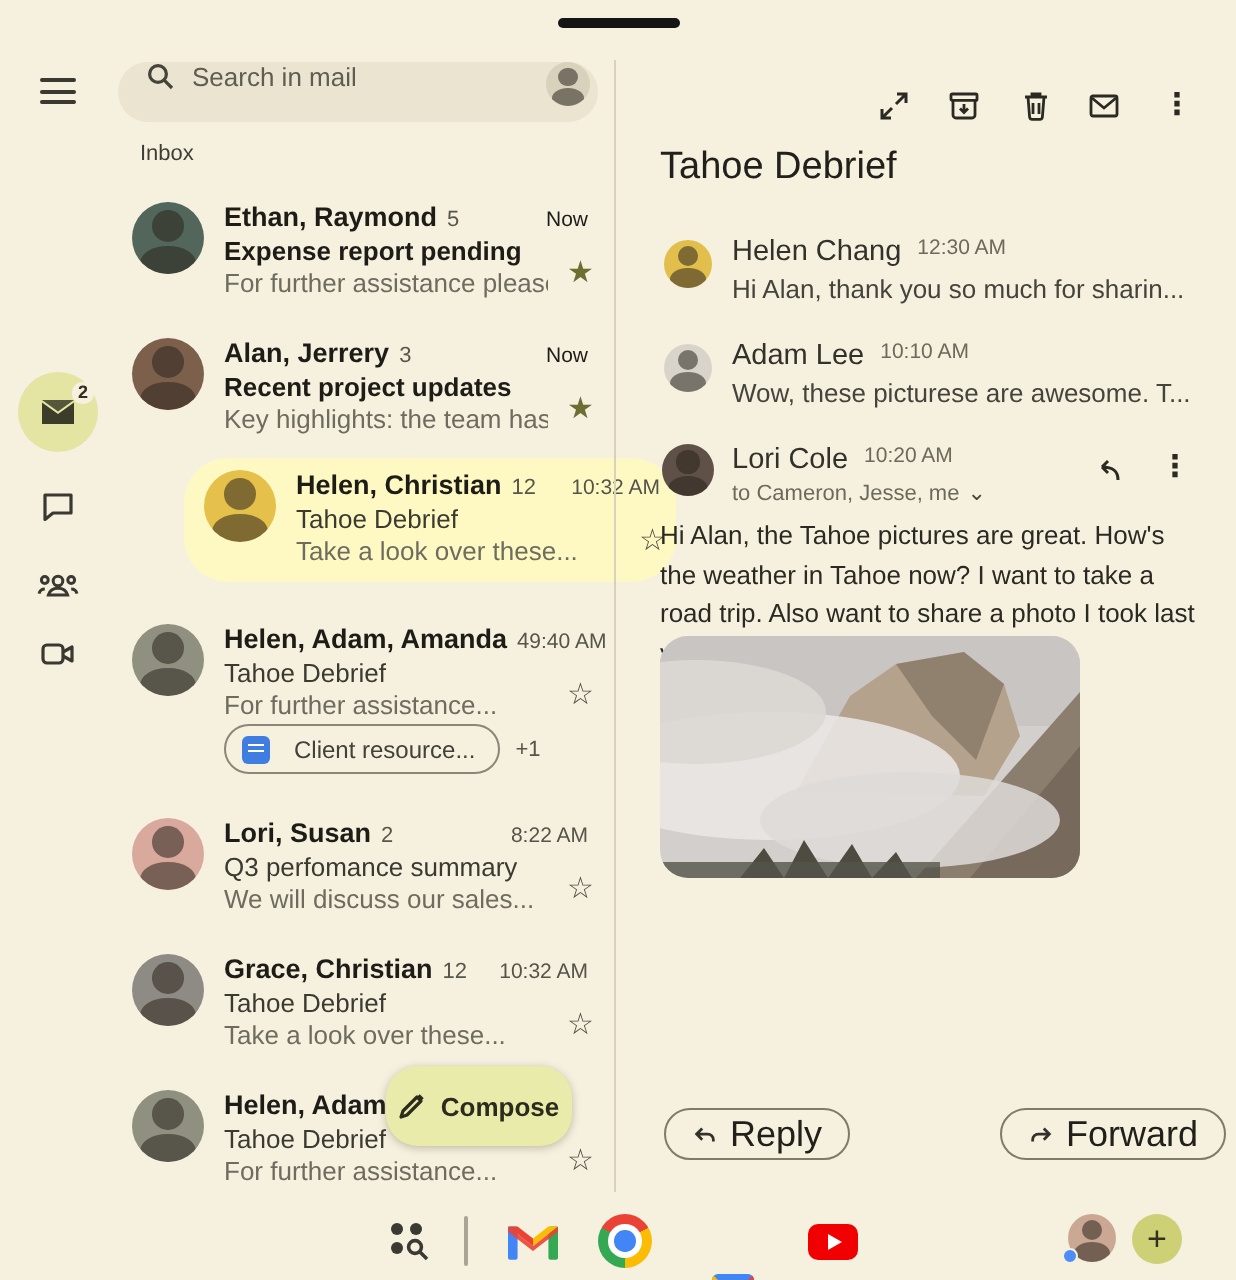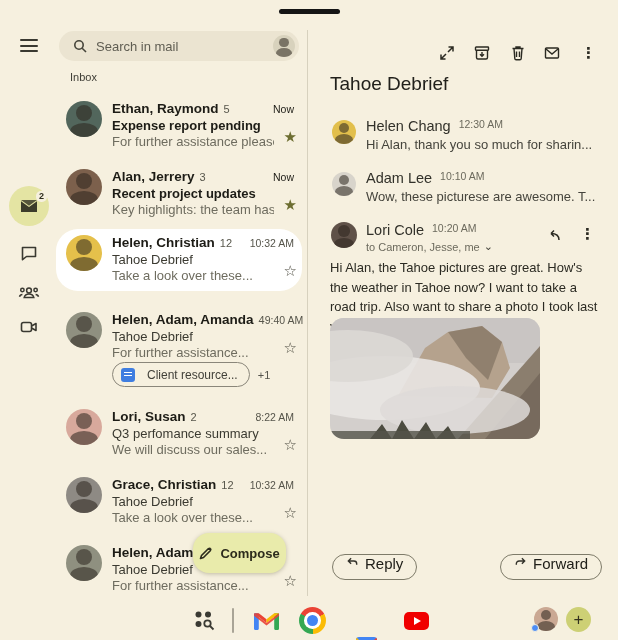--- a/index.html
+++ b/index.html
@@ -13,21 +13,21 @@
   .notch { position:absolute; left:279px; top:9px; width:61px; height:5px; border-radius:3px; background:#151515; }
 
   
   .hamburger { position:absolute; left:20px; top:39px; width:18px; height:13px; cursor:pointer; }
   .hamburger span { display:block; height:2px; border-radius:1px; background:#3a3931; margin-bottom:3.5px; }
   .rail-item { position:absolute; left:9px; width:40px; height:40px; display:flex; align-items:center; justify-content:center; border-radius:50%; }
   .rail-selected { background:#e4e4a3; }
   .badge { position:absolute; top:5px; right:2px; background:#f6f0df; color:#2f2e1f; font-size:9px; font-weight:bold; line-height:11px; padding:0 3px; border-radius:5px; }
 
   
-  .searchbar { position:absolute; left:59px; top:31px; width:240px; height:30px; background:#ebe4d1; border-radius:15px; display:flex; align-items:center; padding:0 4px 0 14px; }
+  .searchbar { position:absolute; left:59px; top:31px; width:240px; height:30px; background:#ebe4d1; border-radius:15px; display:flex; align-items:flex-start; padding:0 4px 0 14px; }
   .searchbar input { flex:1; border:none; background:transparent; outline:none; font-size:13px; color:#44423a; font-family:inherit; margin-left:9px; }
   .searchbar input::placeholder { color:#5f5d52; opacity:1; }
   .avatar { position:relative; border-radius:50%; overflow:hidden; flex:none; }
   .avatar::before { content:""; position:absolute; width:44%; height:44%; left:28%; top:12%; border-radius:50%; background:rgba(44,37,30,.55); }
   .avatar::after  { content:""; position:absolute; width:76%; height:48%; left:12%; top:60%; border-radius:50% 50% 0 0; background:rgba(44,37,30,.55); }
   .search-avatar { width:22px; height:22px; }
 
   .inbox-label { position:absolute; left:70px; top:71px; font-size:11px; color:#3f3e36; }
 
   
@@ -68,21 +68,21 @@
   .msg-name-line { position:absolute; left:36px; top:2px; display:flex; align-items:flex-start; white-space:nowrap; }
   .msg-name { font-size:14.5px; color:#32312a; }
   .msg-time { font-size:10.5px; color:#6c6a5d; margin-left:8px; }
   .msg-snippet { position:absolute; left:36px; top:21px; right:0; font-size:13px; color:#45443c; white-space:nowrap; overflow:hidden; }
   .msg-recips { position:absolute; left:36px; top:20px; font-size:11px; color:#6c6a5d; display:flex; align-items:center; gap:4px; cursor:pointer; white-space:nowrap; }
   .chev { font-size:11px; color:#44433a; }
   .mini-ic { position:absolute; width:18px; height:18px; color:#2b2a22; cursor:pointer; }
   .dots { font-size:15px; font-weight:bold; color:#2b2a22; letter-spacing:0; line-height:18px; text-align:center; cursor:pointer; }
   .body-text { position:absolute; left:330px; top:258px; width:270px; font-size:13px; line-height:19.5px; color:#2b2a22; }
   .photo { position:absolute; left:330px; top:318px; width:210px; height:121px; border-radius:14px; overflow:hidden; cursor:pointer; }
-  .pill-btn { position:absolute; top:554px; height:26px; display:flex; gap:6px; padding:0 13px; border:1px solid #7e7b69; border-radius:13px; font-size:15px; color:#21201a; background:transparent; cursor:pointer; }
+  .pill-btn { position:absolute; top:554px; height:26px; display:flex; align-items:center; gap:6px; padding:0 13px; border:1px solid #7e7b69; border-radius:13px; font-size:18px; color:#21201a; background:transparent; cursor:pointer; }
   .pill-btn svg { color:#33322a; }
 
   
   .tb-divider { position:absolute; left:232px; top:608px; width:2px; height:25px; border-radius:1px; background:#a9a496; }
   .tb-ic { position:absolute; cursor:pointer; }
   .chrome-ic { width:27px; height:27px; border-radius:50%;
     background:conic-gradient(#ea4335 0 60deg, #fbbc05 60deg 180deg, #34a853 180deg 300deg, #ea4335 300deg);
     position:relative; }
   .chrome-ic::before { content:""; position:absolute; left:19%; top:19%; width:62%; height:62%; border-radius:50%; background:#fff; }
   .chrome-ic::after { content:""; position:absolute; left:30%; top:30%; width:40%; height:40%; border-radius:50%; background:#4285f4; }
@@ -165,21 +165,21 @@
     <div class="l1">
         <span class="sender">Alan, Jerrery</span>
         <span class="count">3</span>
         <span class="time">Now</span>
       </div>
     <div class="l2">Recent project updates</div>
     <div class="l3">Key highlights: the team has a...</div>
     <span class="star star-filled">★</span>
   </div>
 
-  <div class="row selected" style="top: 229px; background: #ffffff;">
+  <div class="row selected" style="top: 229px; background: #fef9c3; margin-left: 36px;">
     <div class="avatar row-avatar" style="background: rgb(229, 192, 75);"></div>
     <div class="l1">
         <span class="sender">Helen, Christian</span>
         <span class="count">12</span>
         <span class="time">10:32 AM</span>
       </div>
     <div class="l2">Tahoe Debrief</div>
     <div class="l3">Take a look over these...</div>
     <span class="star star-outline">☆</span>
   </div>

